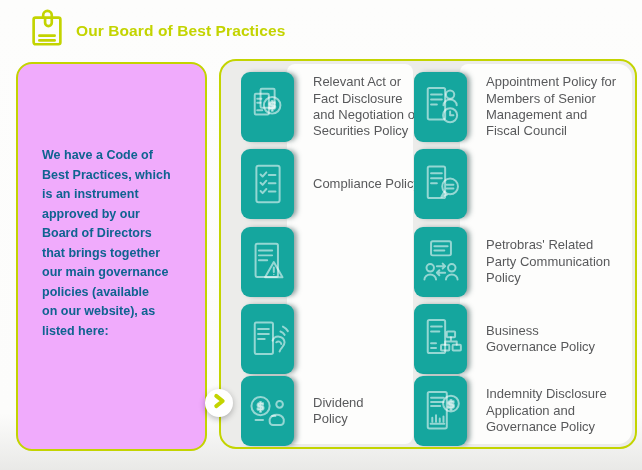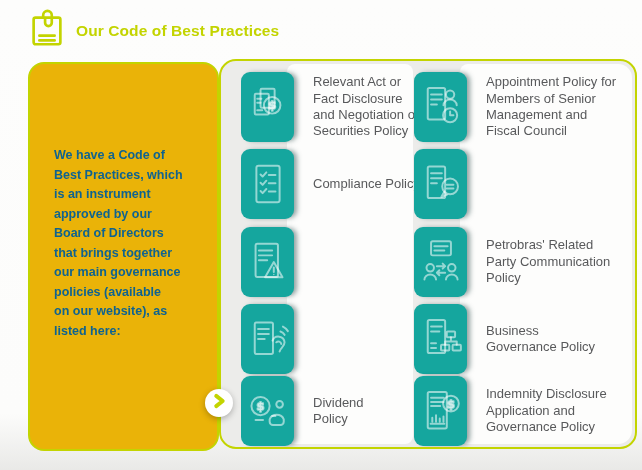--- a/index.html
+++ b/index.html
@@ -19,22 +19,22 @@
   }
   
   .header-icon{position:absolute;left:26px;top:8px;width:42px;height:42px}
   .app-title{
     position:absolute;left:76px;top:22px;
     font-size:15.5px;font-weight:bold;letter-spacing:.1px;
     color:var(--lime);
   }
   
   .intro-card{
-    position:absolute;left:28px;top:62px;width:191px;height:389px;
-    background:#eab308;border:2px solid var(--lime);border-radius:16px;
+    position:absolute;left:16px;top:62px;width:191px;height:389px;
+    background:#f0abfc;border:2px solid var(--lime);border-radius:16px;
   }
   .intro-text{
     position:absolute;left:24px;top:82px;width:150px;
     font-size:12.5px;font-weight:bold;line-height:19.5px;
     color:var(--blue);white-space:pre-line;
   }
   
   .policies-panel{
     position:absolute;left:219px;top:59px;width:418px;height:390px;
     background:var(--grid-bg);border:2px solid var(--lime);border-radius:17px;
@@ -73,21 +73,21 @@
 <body>
 
 <span class="header-icon">
   <svg width="42" height="42" viewBox="0 0 44 44" fill="none" stroke="#c3d400" stroke-width="2.8" stroke-linecap="round" stroke-linejoin="round">
     <rect x="8" y="10" width="28" height="28" rx="2"></rect>
     <line x1="14" y1="29" x2="30" y2="29"></line>
     <line x1="14" y1="34" x2="30" y2="34"></line>
     <path d="M18 10 v-2.5 a4.5 4.5 0 0 1 9 0 v8 a3.5 3.5 0 0 1 -7 0 v-5"></path>
   </svg>
 </span>
-<div class="app-title">Our Code of Best Practices</div>
+<div class="app-title">Our Board of Best Practices</div>
 
 <div class="intro-card">
   <div class="intro-text">We have a Code of
 Best Practices, which
 is an instrument
 approved by our
 Board of Directors
 that brings together
 our main governance
 policies (available

